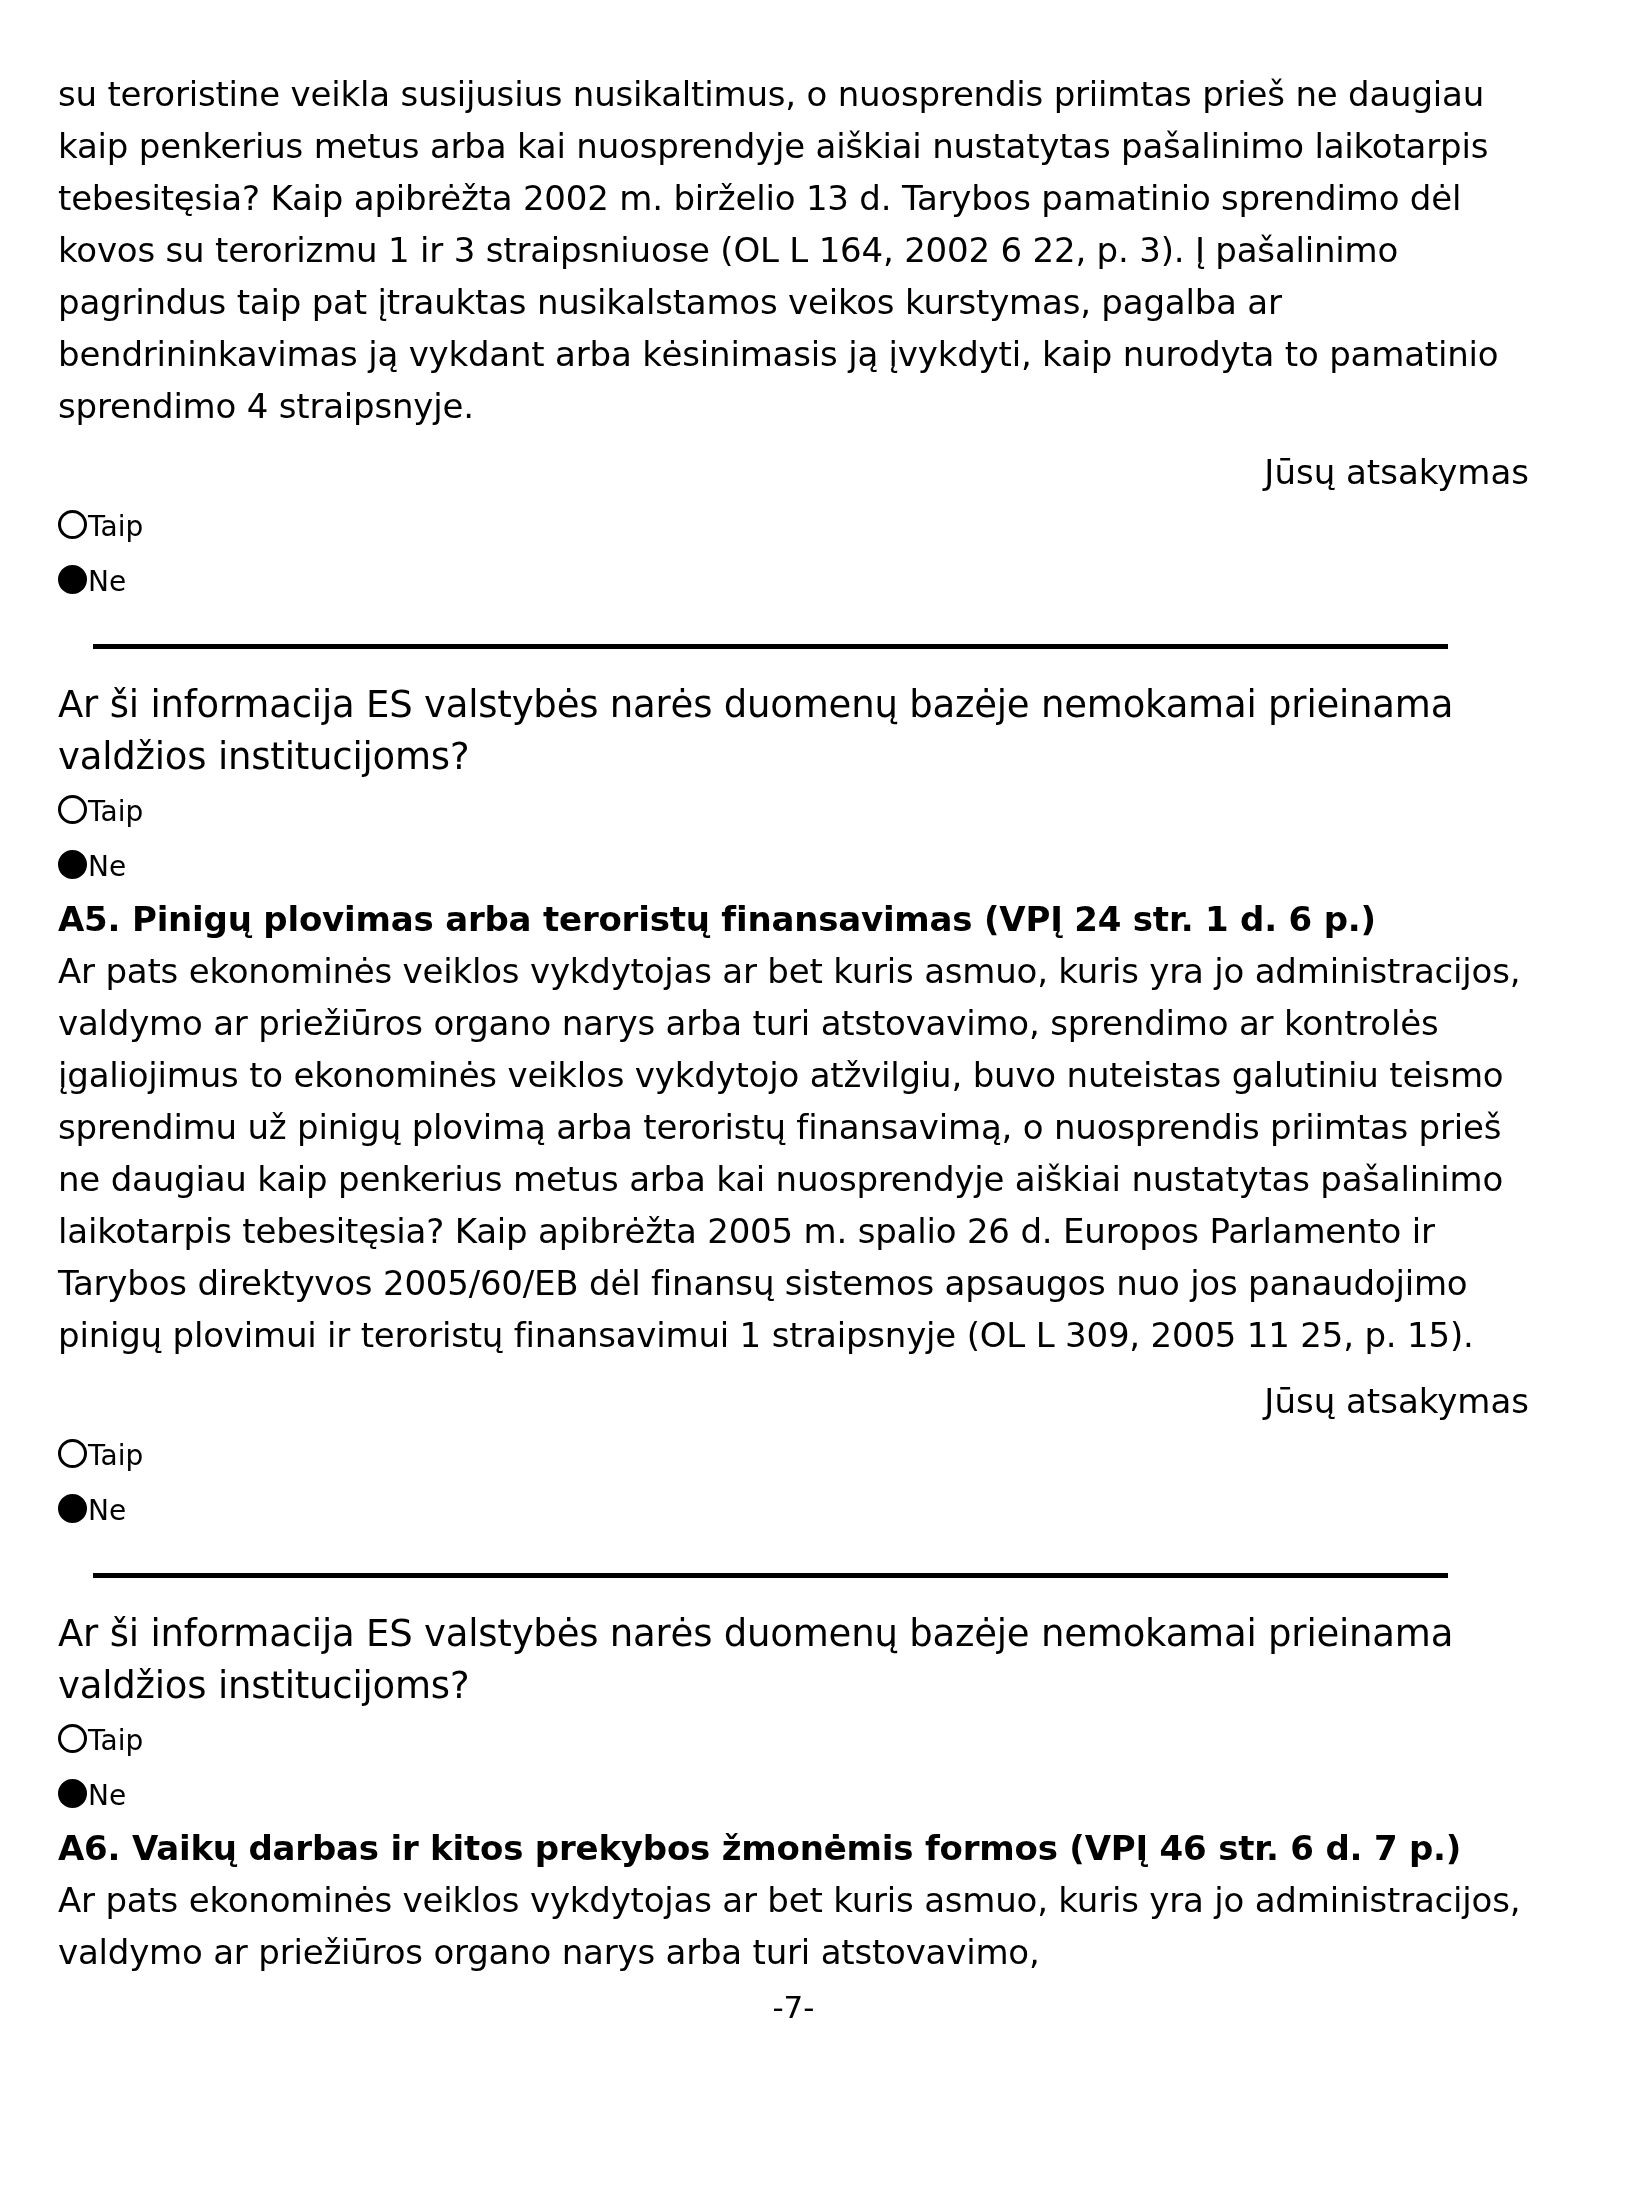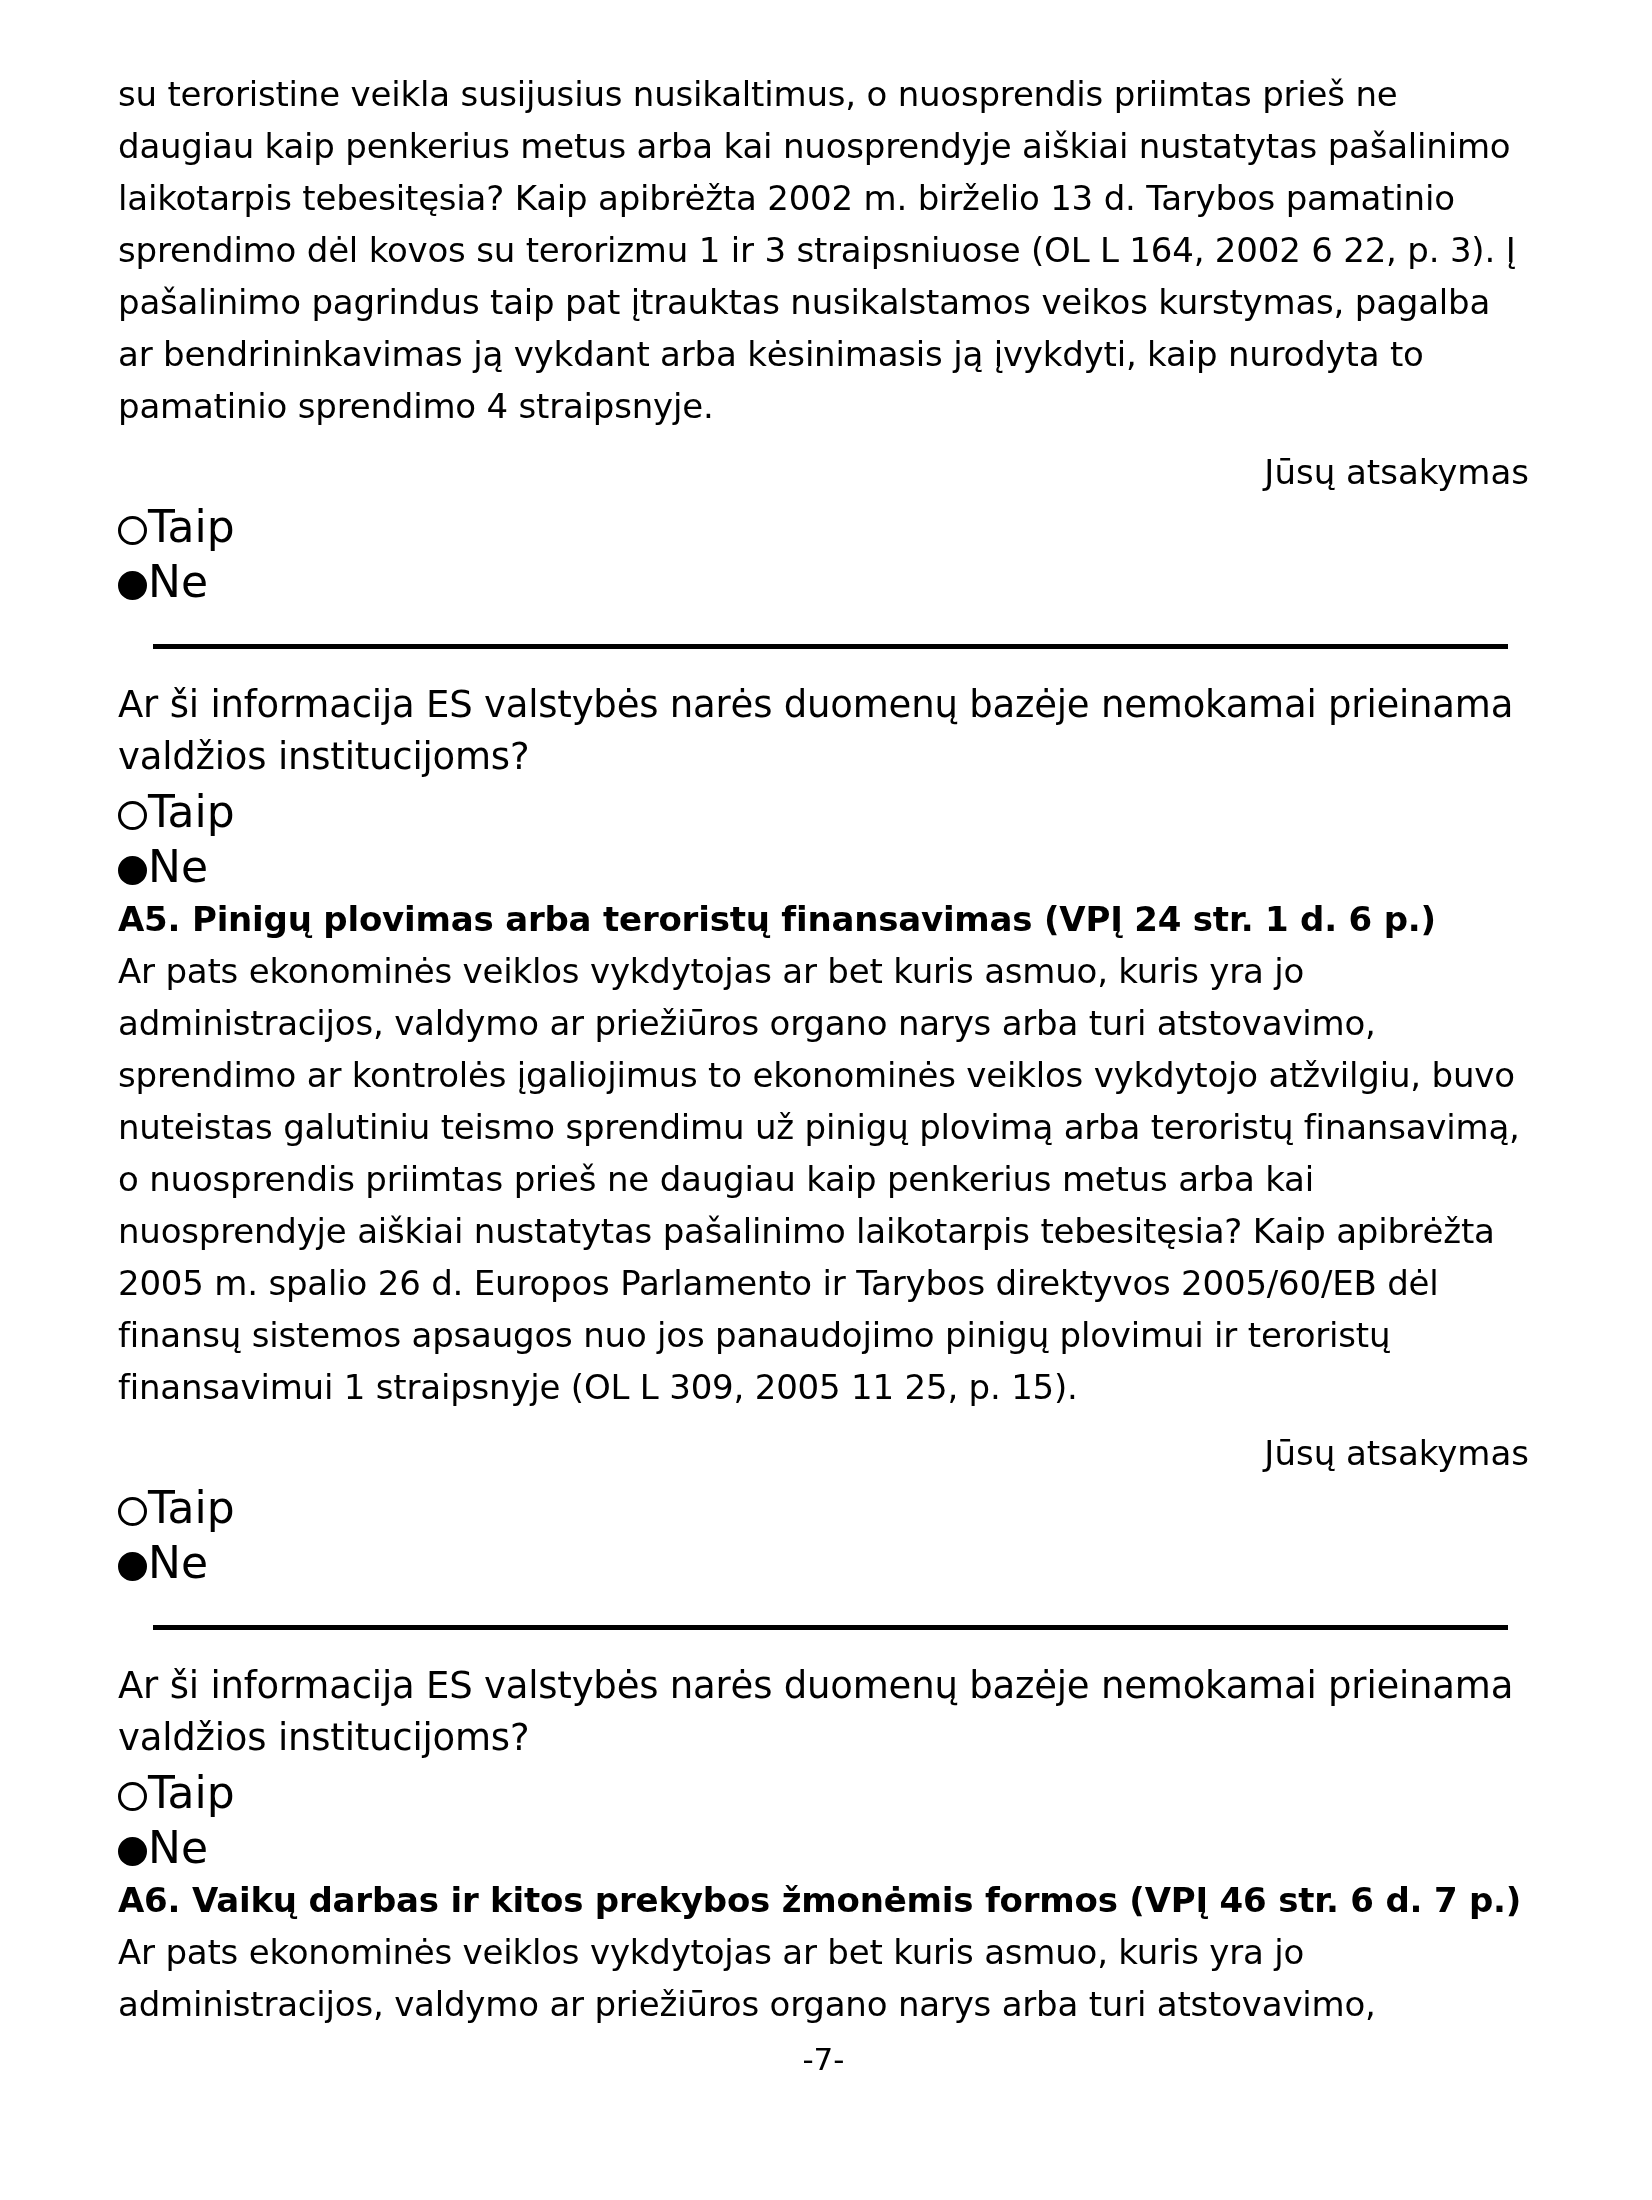--- a/index.html
+++ b/index.html
@@ -8,37 +8,37 @@
     width: 1652px;
     height: 2200px;
     background: #ffffff;
     color: #000000;
     font-family: "DejaVu Sans", "Liberation Sans", sans-serif;
     overflow: hidden;
   }
   .page {
     width: 1624px;
     height: 2200px;
-    padding: 68px 95px 0 118px;
+    padding: 68px 95px 0 58px;
   }
   .body-text {
     margin: 0;
     font-size: 34px;
     line-height: 52px;
     letter-spacing: -0.2px;
   }
   .answer-label {
     margin-top: 14px;
     font-size: 34px;
     line-height: 52px;
     text-align: right;
   }
   .option {
     margin-top: 3px;
-    font-size: 44px;
+    font-size: 28px;
     line-height: 52px;
     white-space: nowrap;
   }
   .radio {
     display: inline-block;
     width: 29px;
     height: 29px;
     border: 3px solid #000000;
     border-radius: 50%;
     vertical-align: -3px;

